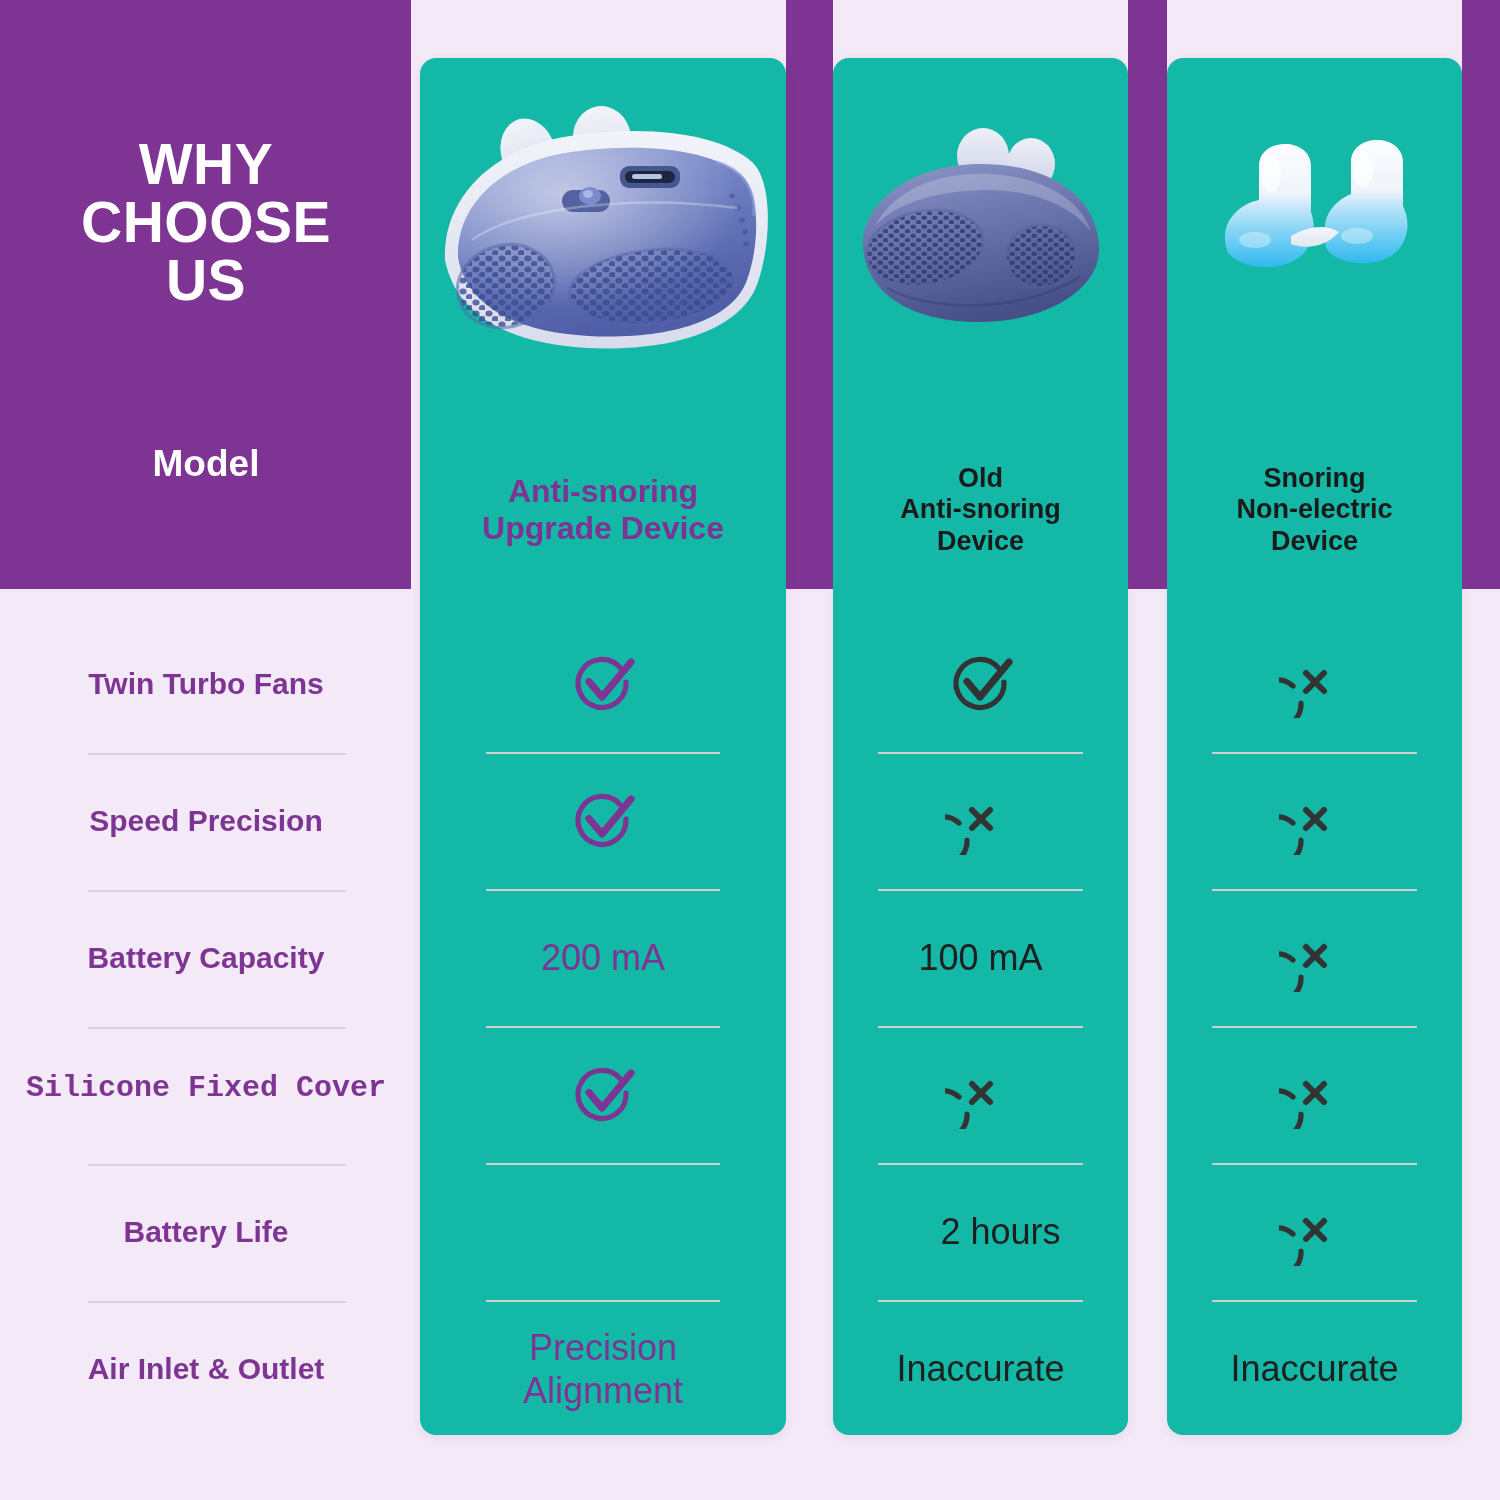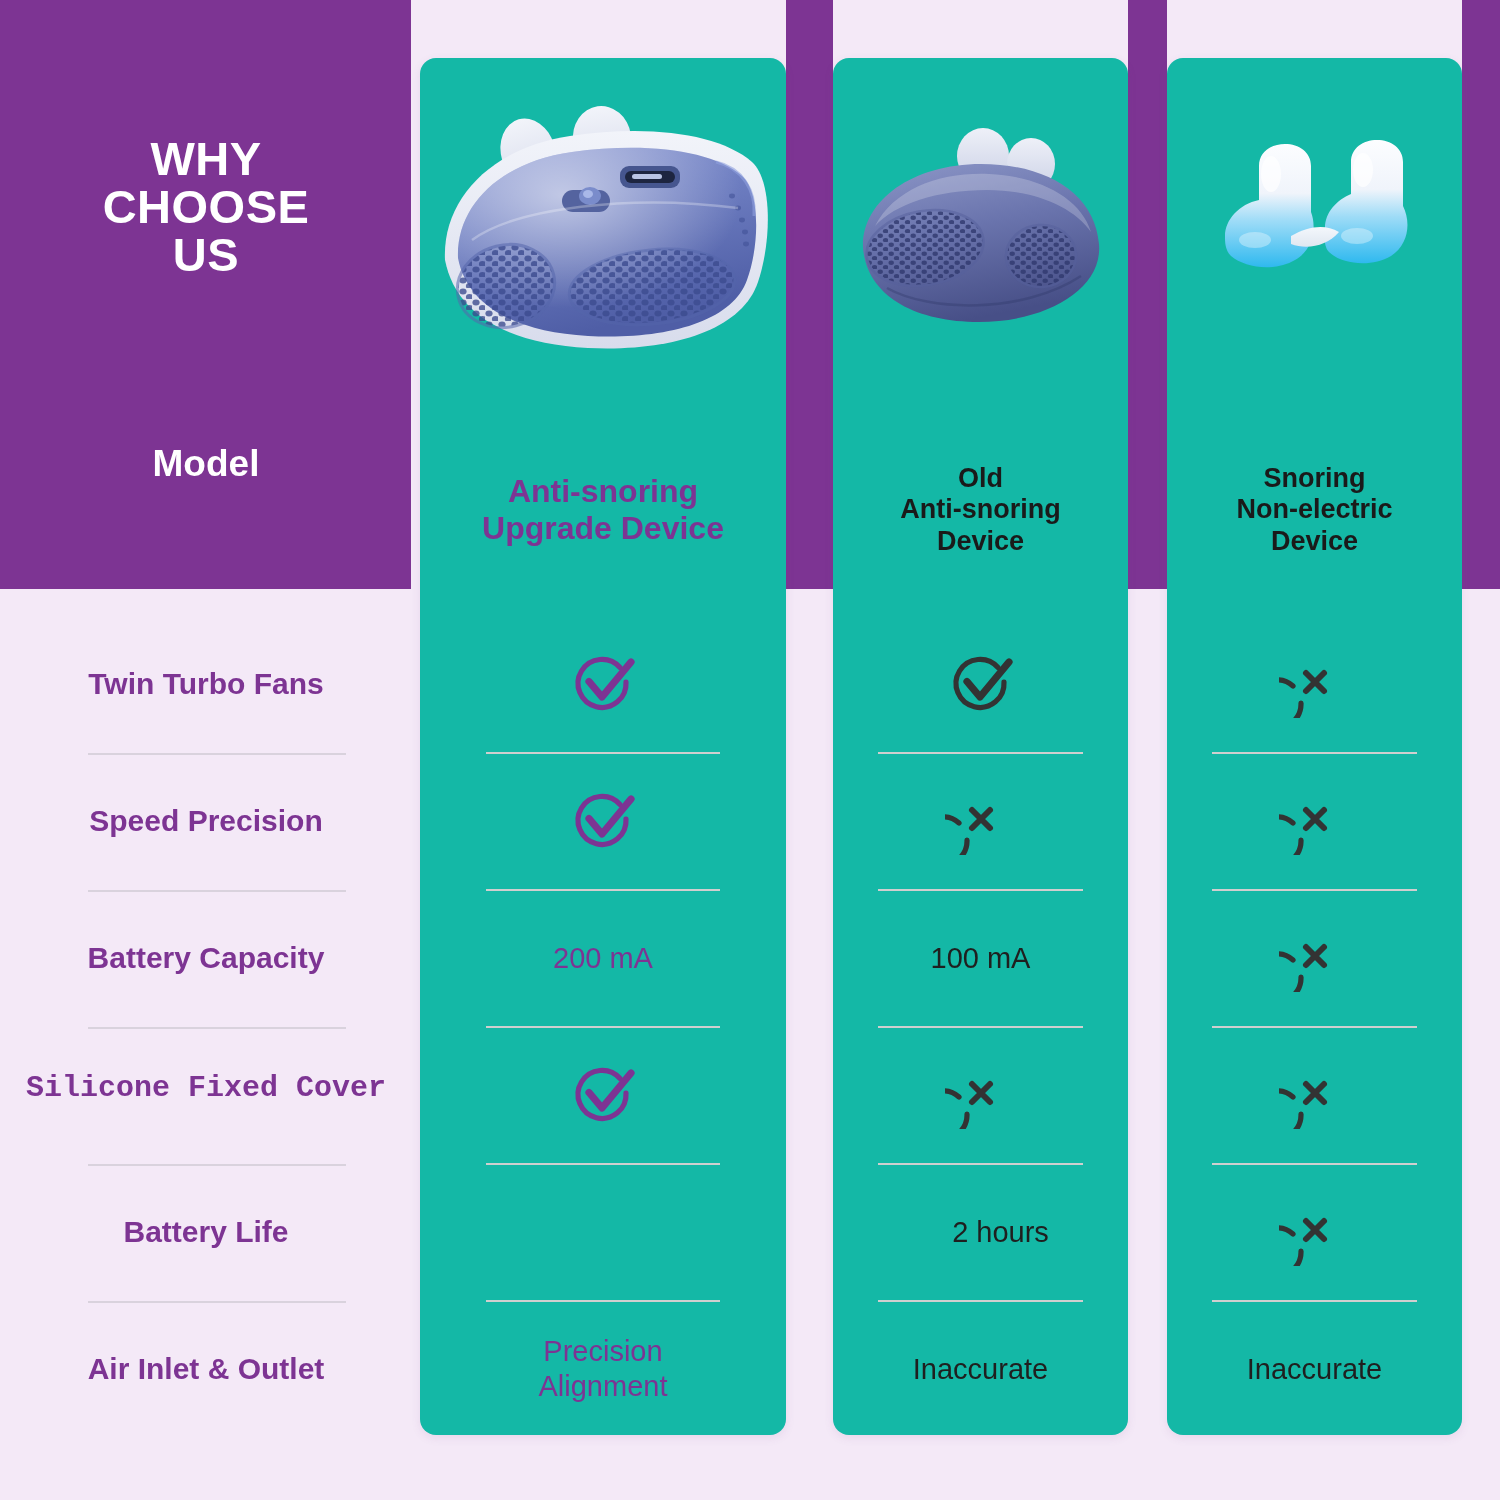--- a/index.html
+++ b/index.html
@@ -46,21 +46,21 @@
   #gutter-3 { left: 1462px; width: 38px; }
 
   
   #why-title {
     position: absolute;
     left: 30px;
     top: 135px;
     width: 352px;
     text-align: center;
     color: #ffffff;
-    font-size: 47px;
+    font-size: 57px;
     line-height: 1.02;
     font-weight: bold;
     letter-spacing: 0.5px;
   }
   #model-label {
     position: absolute;
     left: 30px;
     top: 443px;
     width: 352px;
     text-align: center;
@@ -133,21 +133,21 @@
 
   
   .cell {
     position: absolute;
     width: 100%;
     left: 0;
     text-align: center;
     transform: translateY(-50%);
   }
   .cell-text {
-    font-size: 29px;
+    font-size: 36px;
     line-height: 1.2;
     font-weight: normal;
   }
   .cell-text.accent { color: #7d3493; }
   .cell-text.plain  { color: #1f1f1f; }
 
   .card-sep {
     position: absolute;
     height: 2px;
     background: #cfcfcf;

